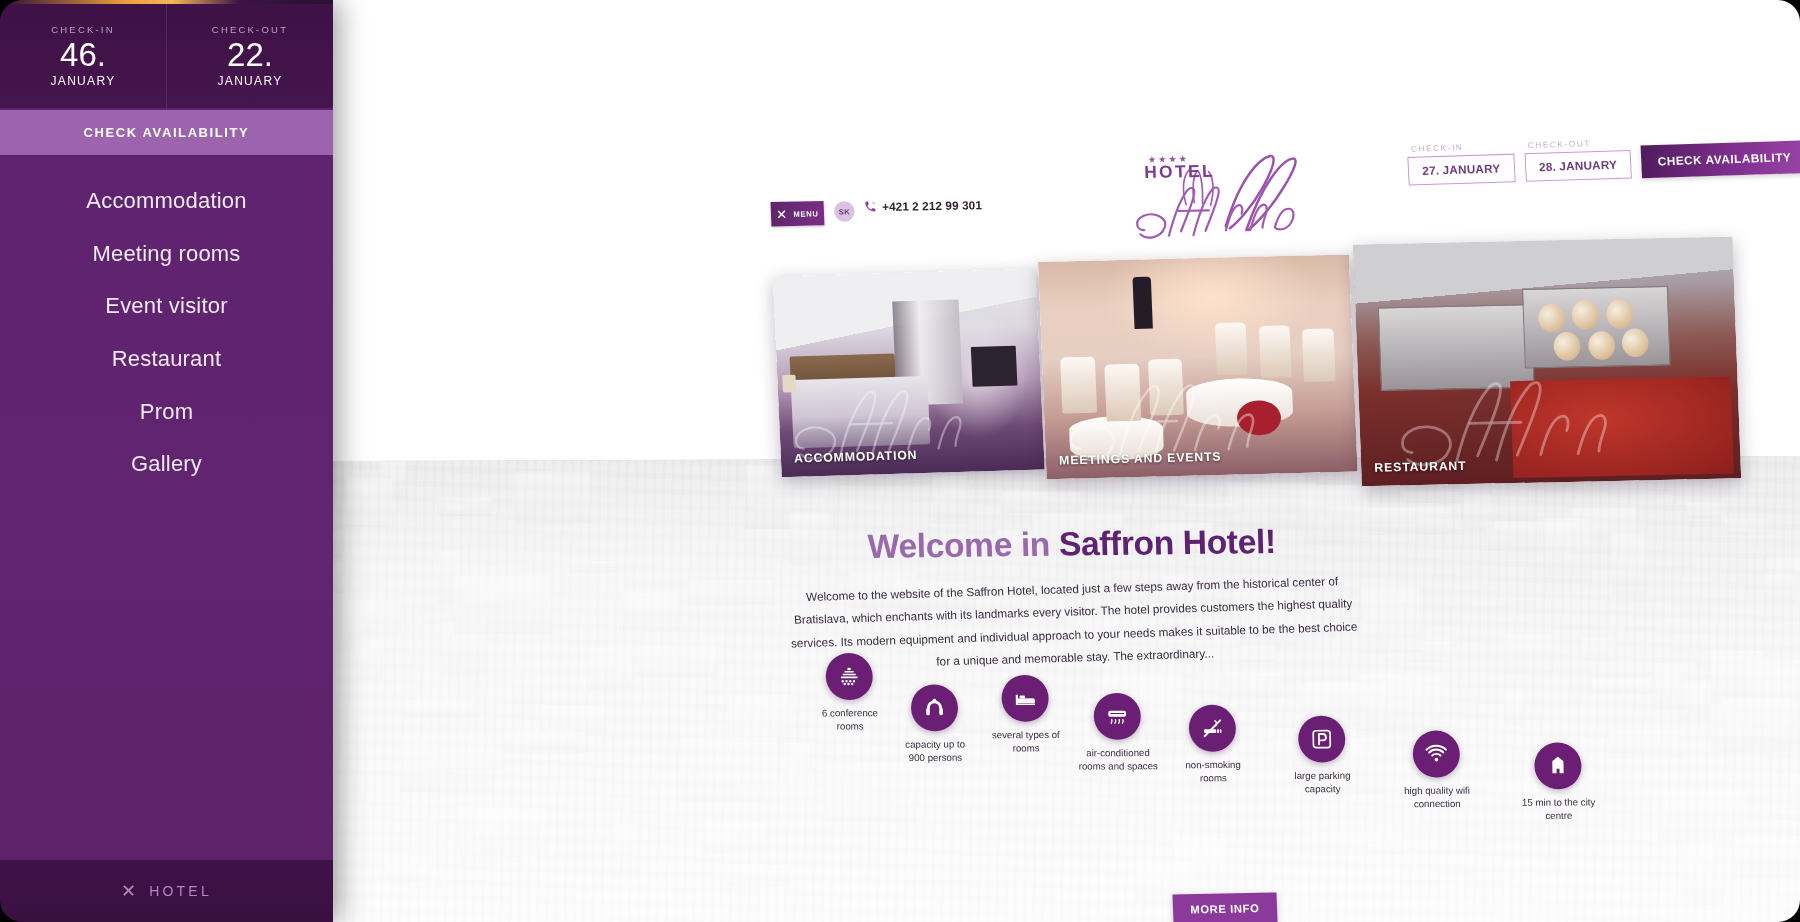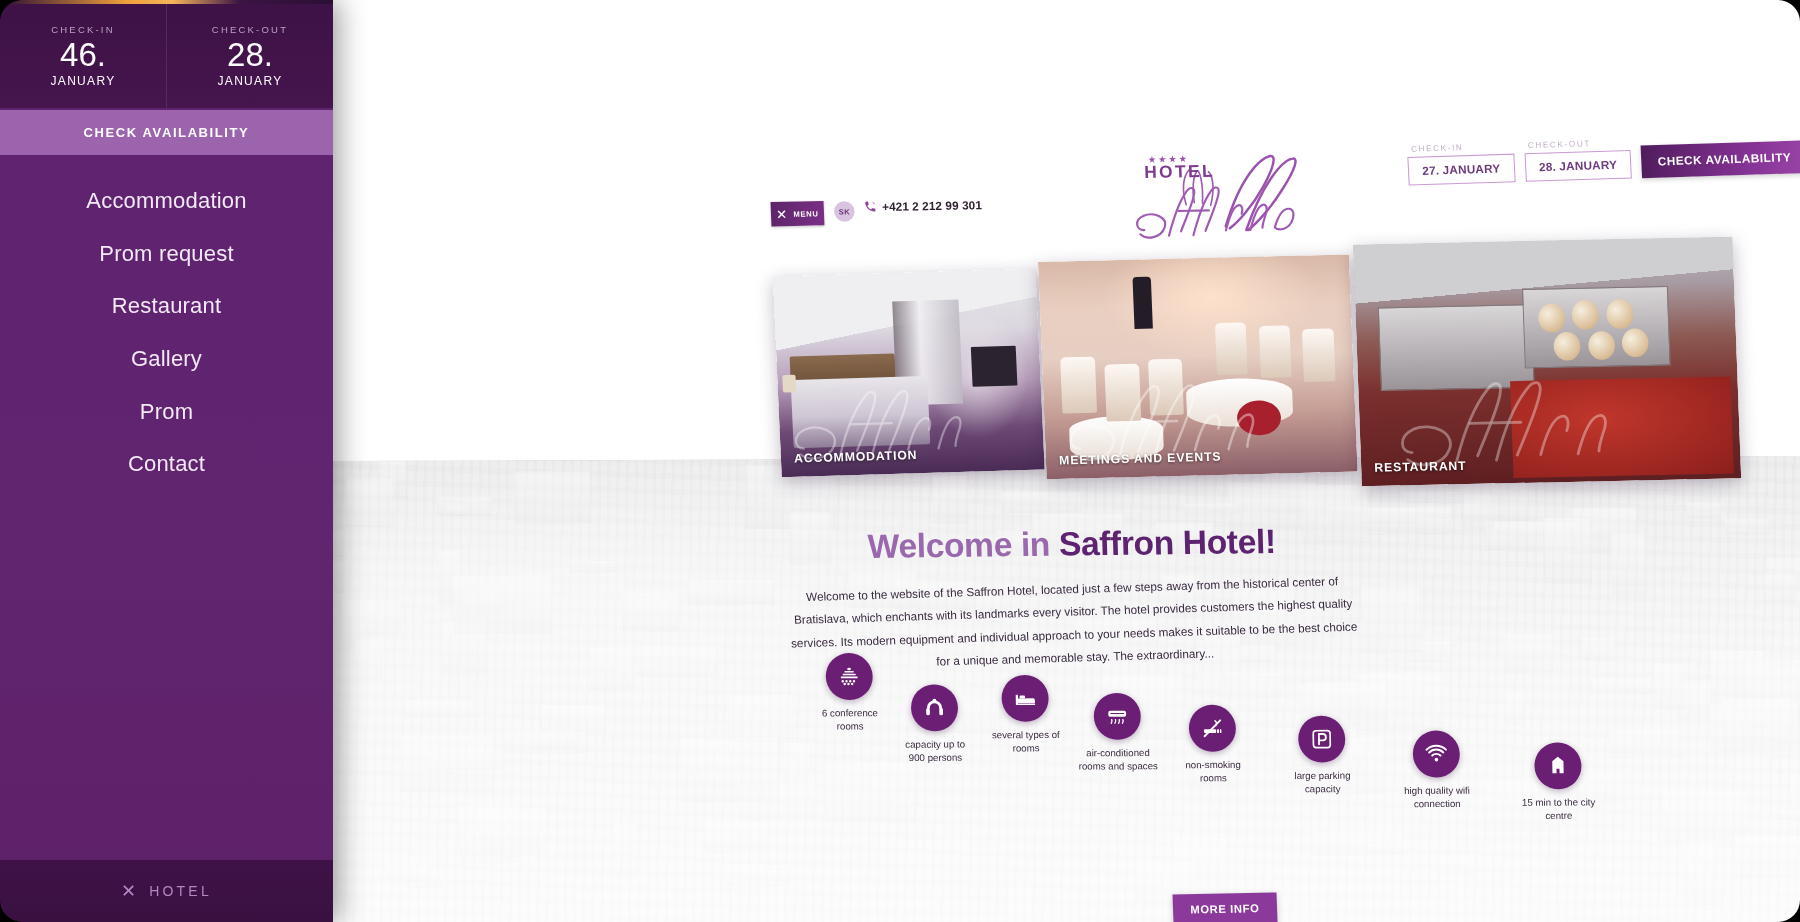--- a/index.html
+++ b/index.html
@@ -524,34 +524,34 @@
     <div class="sb-top-accent"></div>
 
     <div class="dates">
       <div class="dcell">
         <div class="cap">CHECK-IN</div>
         <div class="num">46.</div>
         <div class="mon">JANUARY</div>
       </div>
       <div class="dcell">
         <div class="cap">CHECK-OUT</div>
-        <div class="num">28.</div>
+        <div class="num">22.</div>
         <div class="mon">JANUARY</div>
       </div>
     </div>
 
     <div class="avail">CHECK AVAILABILITY</div>
 
     <div class="navlist" id="navlist">
         <div class="navitem">Accommodation</div>
-        <div class="navitem">Prom request</div>
+        <div class="navitem">Meeting rooms</div>
+        <div class="navitem">Event visitor</div>
         <div class="navitem">Restaurant</div>
+        <div class="navitem">Prom</div>
         <div class="navitem">Gallery</div>
-        <div class="navitem">Prom</div>
-        <div class="navitem">Contact</div>
       </div>
 
     <div class="closebar">
       <span class="xi">✕</span>
       <span class="lbl">HOTEL</span>
     </div>
   </div>
 
   <div id="frame"></div>
 </div>

